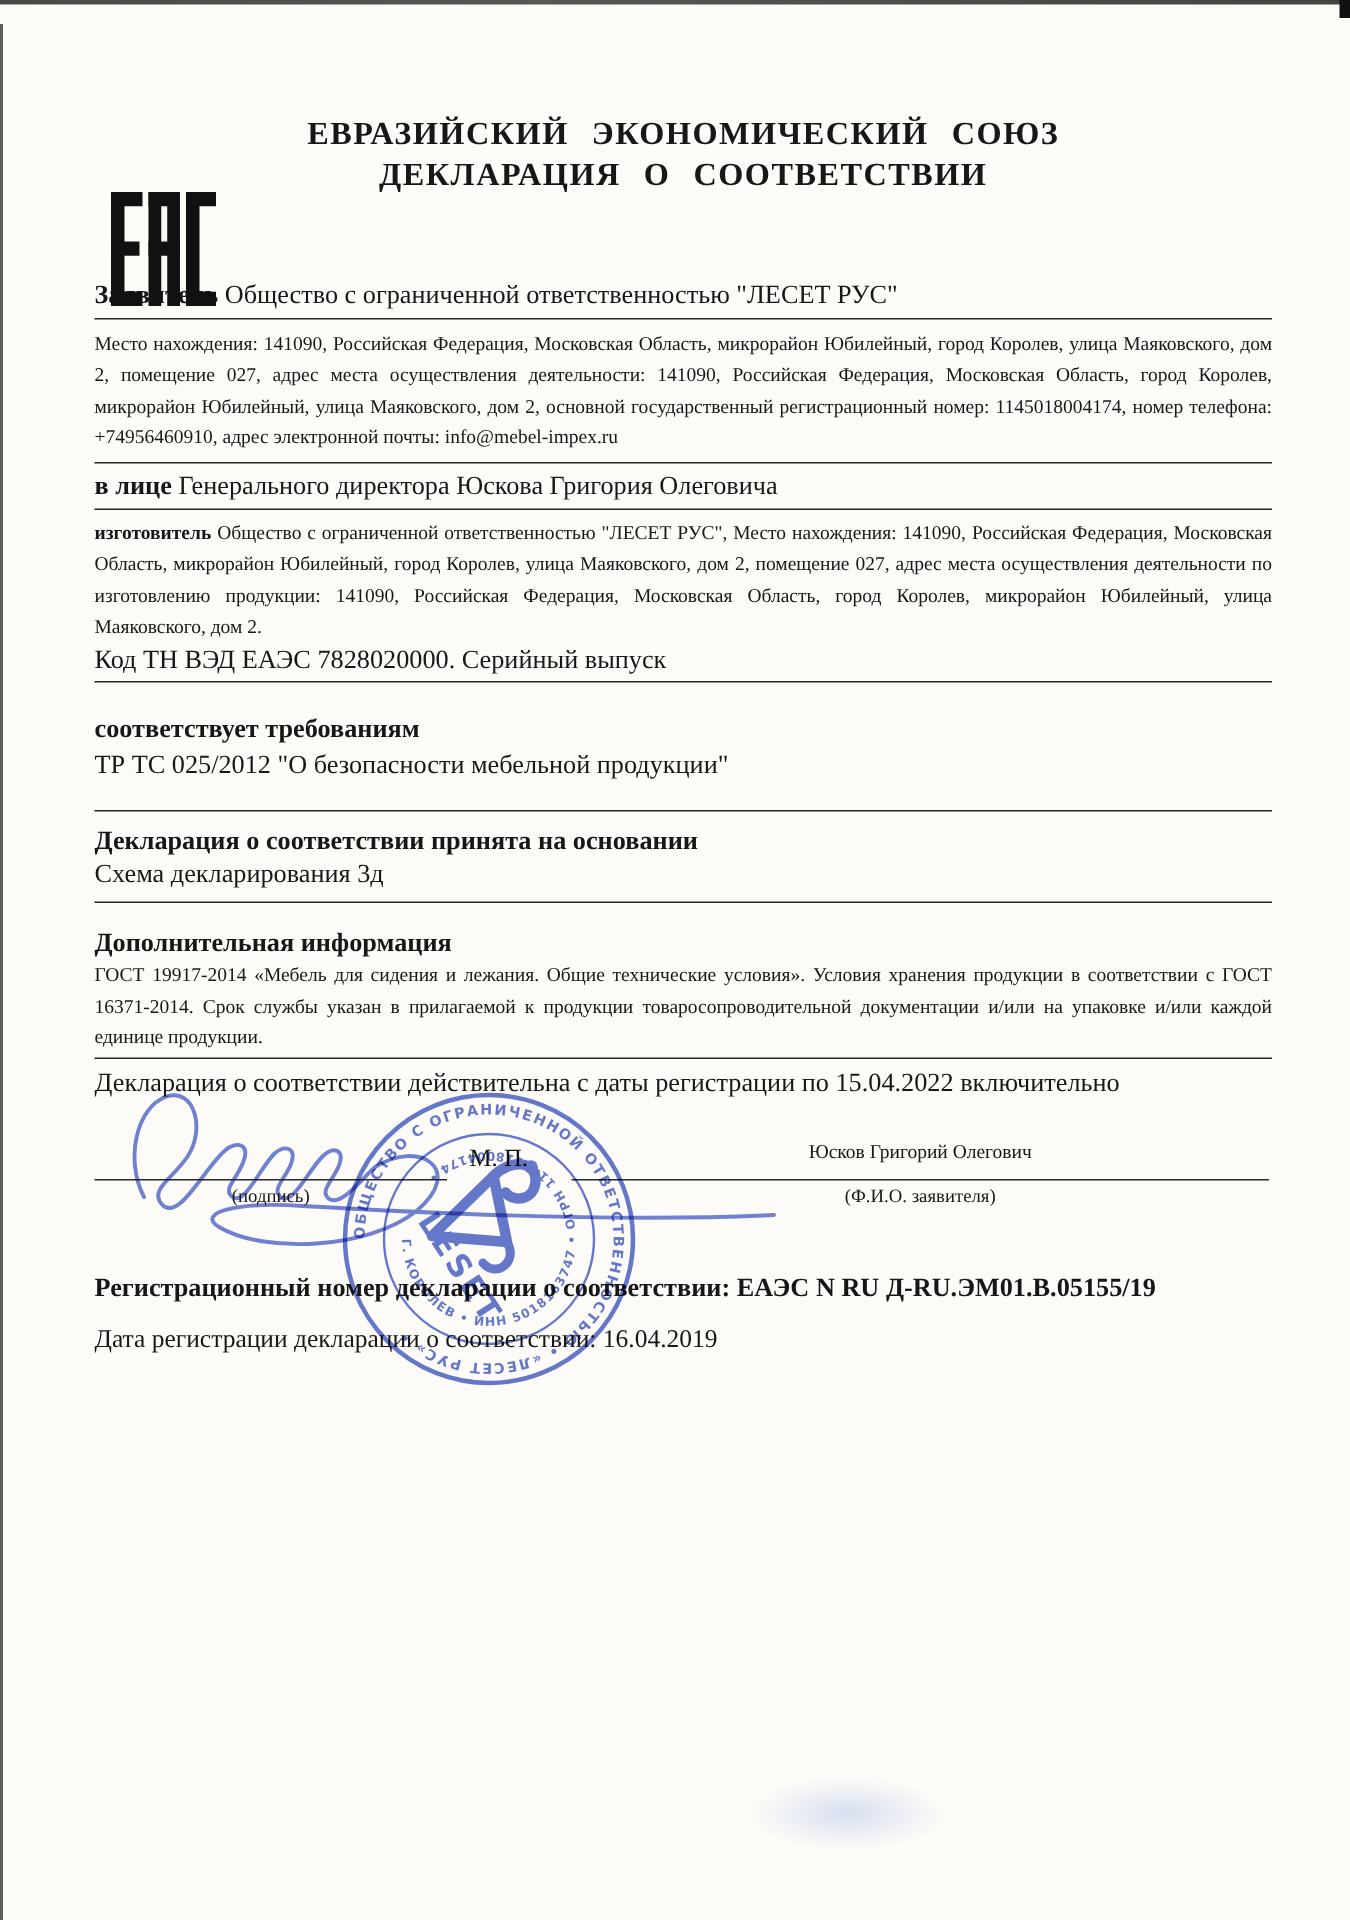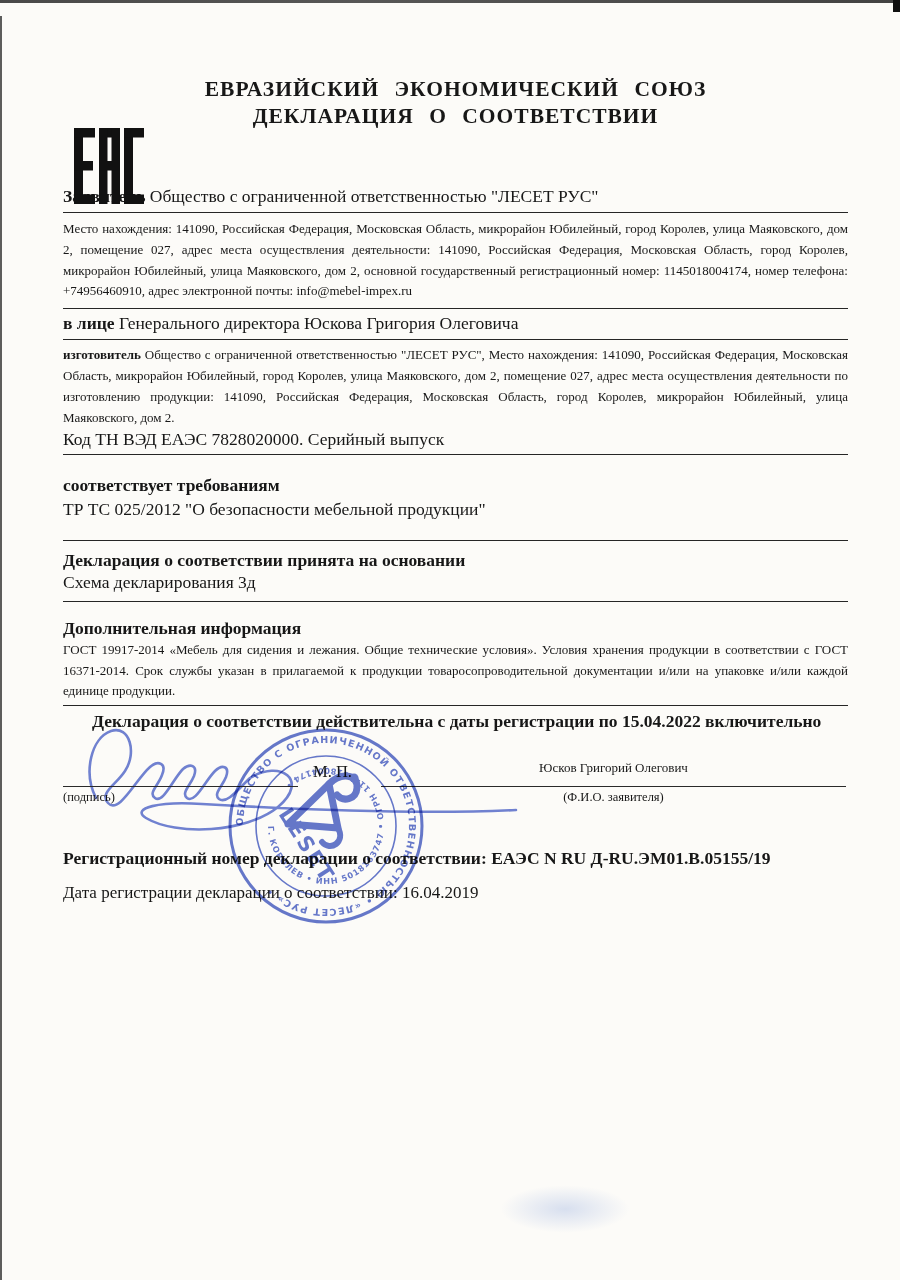--- a/index.html
+++ b/index.html
@@ -36,26 +36,26 @@
   .manufacturer{padding-top:5px;}
   .made{margin-top:1px;}
   .tnved{margin-top:1px;padding-bottom:4px;}
   .complies-l{margin-top:20px;}
   .complies-v{margin-top:3px;padding-bottom:20px;}
   .basis-l{margin-top:9px;}
   .basis-p{margin-top:8px;}
   .scheme{margin-top:1px;padding-bottom:8px;}
   .addl-l{margin-top:16px;}
   .addl-p{margin-top:1px;padding-bottom:3px;line-height:20.4px;}
-  .validity{margin-top:5px;font-weight:bold;margin-left:29px;}
+  .validity{margin-top:5px;font-weight:normal;}
 
   .sigzone{position:relative;height:112px;}
   .sig-svg{position:absolute;left:15px;top:-14px;mix-blend-mode:multiply;}
   .line-left{position:absolute;left:0;top:54px;width:235px;border-bottom:1.7px solid #2a2a2a;}
-  .cap-sign{position:absolute;left:0;top:58px;width:235px;text-align:left;font-size:12.5px;}
+  .cap-sign{position:absolute;left:0;top:58px;width:235px;text-align:center;font-size:12.5px;}
   .mp{position:absolute;left:250px;top:30px;font-size:16.5px;}
   .line-right{position:absolute;left:318px;top:54px;width:465px;border-bottom:1.7px solid #2a2a2a;}
   .fio-name{position:absolute;left:318px;top:28px;width:465px;text-align:center;font-size:13px;}
   .cap-fio{position:absolute;left:318px;top:58px;width:465px;text-align:center;font-size:12.5px;}
   .stamp-svg{position:absolute;left:163px;top:-6px;mix-blend-mode:multiply;opacity:.88;}
 
   .regnum{margin-top:4px;font-weight:bold;font-size:17.5px;}
   .regdate{margin-top:14px;font-weight:normal;font-size:17px;}
 </style>
 </head>

